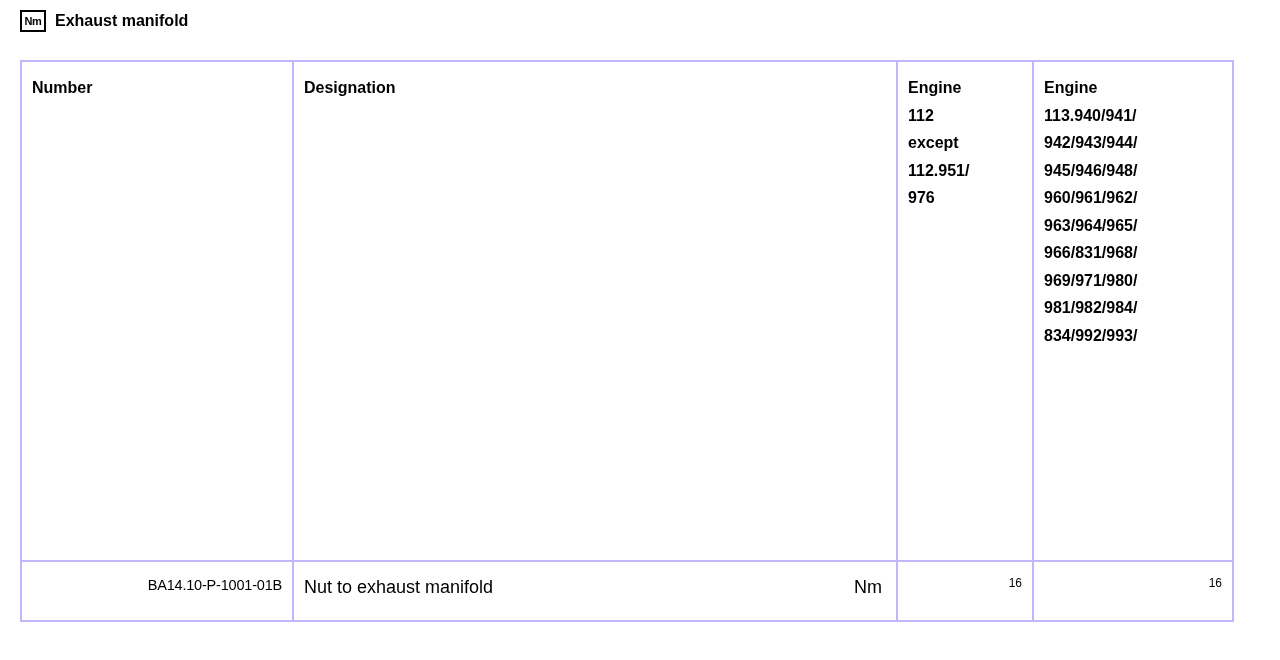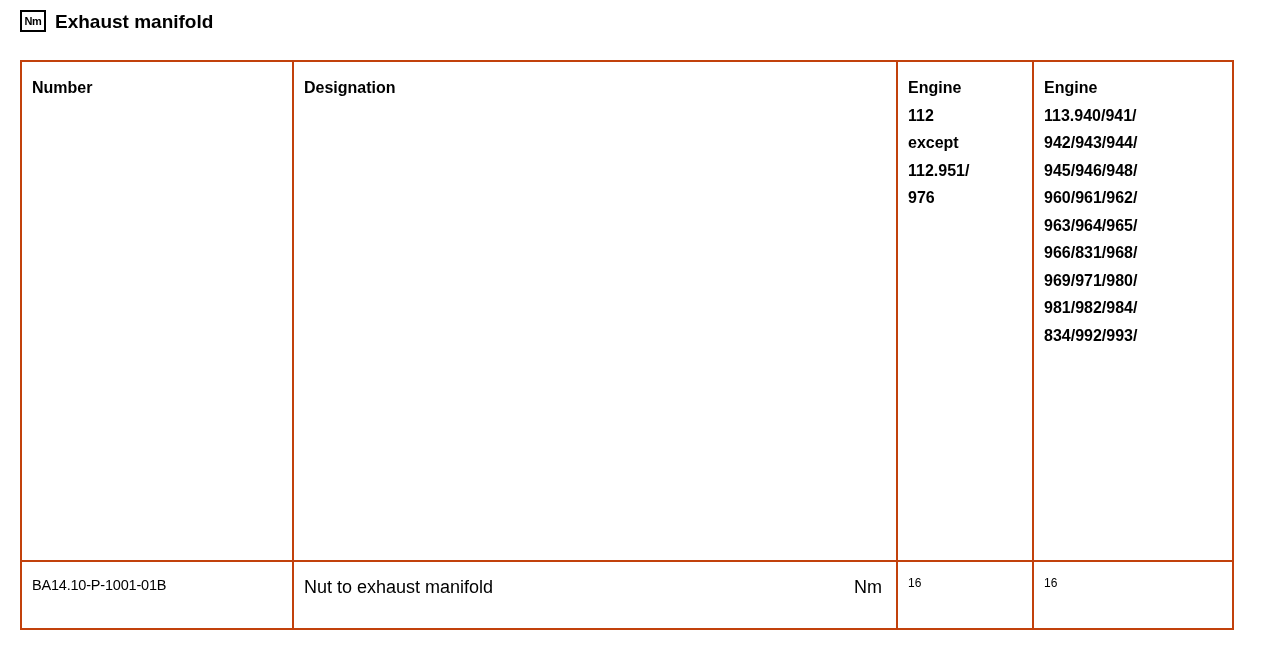--- a/index.html
+++ b/index.html
@@ -38,38 +38,38 @@
     box-sizing: border-box;
     display: flex;
     align-items: center;
     justify-content: center;
     font-size: 11px;
     font-weight: bold;
     line-height: 1;
     letter-spacing: -0.3px;
   }
   .title-text {
-    font-size: 19px;
+    font-size: 16px;
     font-weight: bold;
     line-height: 1;
     letter-spacing: 0px;
   }
 
   
   .spec-table {
     position: absolute;
     left: 20px;
     top: 60px;
     width: 1212px;
     border-collapse: collapse;
     table-layout: fixed;
   }
   .spec-table td,
   .spec-table th {
-    border: 2px solid #c2410c;
+    border: 2px solid #c4b5fd;
     vertical-align: top;
     padding: 0;
     box-sizing: border-box;
     margin-top: 16px;
   }
 
   .col-number   { width: 272px; }
   .col-desig    { width: 604px; }
   .col-eng1     { width: 136px; }
   .col-eng2     { width: 200px; }
@@ -83,21 +83,22 @@
     font-size: 16px;
     font-weight: bold;
     line-height: 1.7;
   }
   .head-inner.narrow {
     line-height: 1.72;
   }
   .head-line { display: block; white-space: nowrap; }
 
   .body-cell {
-    height: 68px;
+    height: 60px;
+    text-align: right;
   }
   .cell-number {
     padding: 14px 10px 0 10px;
     font-size: 14.5px;
     font-weight: normal;
     letter-spacing: -0.2px;
     line-height: 1.3;
   }
   .cell-desig {
     padding: 14px 14px 0 10px;

